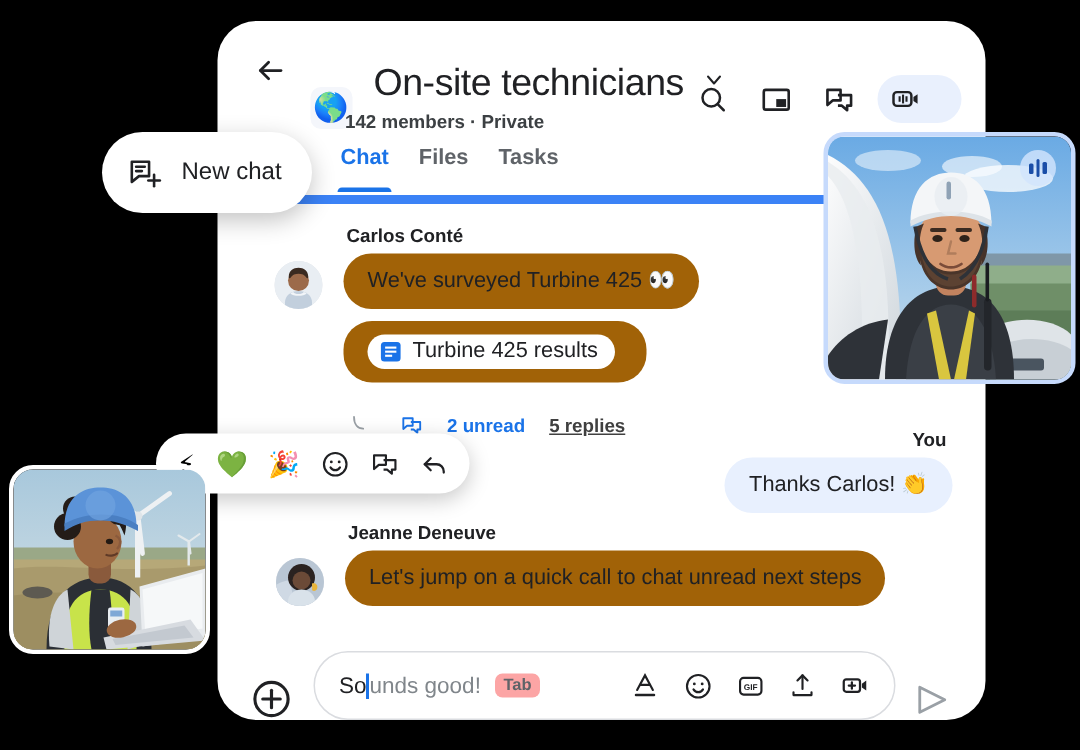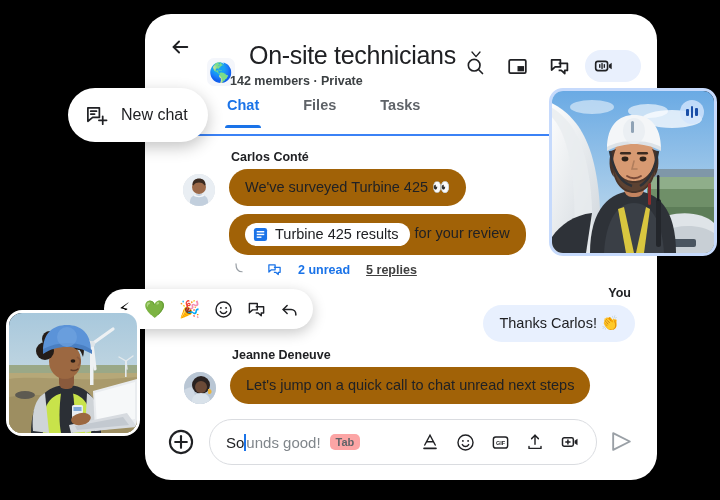--- a/index.html
+++ b/index.html
@@ -56,22 +56,22 @@
   }
   .vc-pill {
     width: 56px; height: 32px; border-radius: 16px;
     background: #e9f0fd; display: flex; align-items: center;
     justify-content: flex-start; padding-left: 7px; cursor: pointer;
   }
 
   
   .tabs {
     position: absolute; left: 0; top: 80px; width: 100%;
-    height: 42px; border-bottom: 2px solid #3b82f6;
-    display: flex; align-items: flex-start; padding-left: 82px; gap: 44px;
+    height: 42px; border-bottom: 6px solid #3b82f6;
+    display: flex; align-items: flex-start; padding-left: 82px; gap: 20px;
   }
   .tab {
     font-size: 14.5px; color: #5f6368; font-weight: 600;
     padding-top: 3px; cursor: pointer; position: relative;
     padding-bottom: 15px;
   }
   .tab.active { color: #1a73e8; }
   .tab.active::after {
     content: ""; position: absolute; left: -2px; right: -2px; bottom: 0;
     height: 3px; border-radius: 3px 3px 0 0; background: #1a73e8;
@@ -94,34 +94,34 @@
     display: inline-block; line-height: 19px; white-space: nowrap;
   }
   .bubble.blue { background: #e8f0fe; }
   .doc-chip {
     display: inline-flex; align-items: center; gap: 7px;
     background: #fff; border-radius: 14px; padding: 2px 11px 2px 8px;
     vertical-align: middle; margin-right: 5px;
   }
   .thread-row {
     display: flex; align-items: center; gap: 16px;
-    font-size: 12.5px; margin-top: 7px; margin-left: 6px;
+    font-size: 12.5px; margin-top: 21px; margin-left: 6px;
     cursor: pointer;
   }
   .unread { color: #1a73e8; font-weight: 700; }
   .replies { color: #404040; font-weight: 600; text-decoration: underline; }
   .you-label {
     font-size: 12.5px; color: #202124; font-weight: 700;
     text-align: right; margin-bottom: 5px; margin-right: 4px;
   }
 
   
   .composer {
     position: absolute; left: 0; right: 0; bottom: 0; height: 76px;
-    display: flex; align-items: center; padding: 0 22px;
+    display: flex; align-items: flex-end; padding: 0 22px;
   }
   .plus-btn { width: 28px; height: 28px; cursor: pointer; flex: none; }
   .input-box {
     flex: 1; height: 46px; margin: 0 12px 0 14px;
     border: 1px solid #dadce0; border-radius: 24px;
     display: flex; align-items: center; padding: 0 16px;
   }
   .typed { font-size: 15px; color: #202124; }
   .caretbar {
     display: inline-block; width: 2px; height: 17px;
@@ -268,21 +268,21 @@
           <span class="doc-chip">
             <span style="display:inline-flex;">
               <svg width="15" height="15" viewBox="0 0 16 16">
                 <rect x="1" y="1" width="14" height="14" rx="2.5" fill="#1a73e8"></rect>
                 <rect x="4" y="4.3" width="8" height="1.5" fill="#fff"></rect>
                 <rect x="4" y="7.2" width="8" height="1.5" fill="#fff"></rect>
                 <rect x="4" y="10.1" width="5" height="1.5" fill="#fff"></rect>
               </svg>
             </span>
             <span>Turbine 425 results</span>
-          </span><span>for your review</span>
+          </span>
         </div>
         
         <div class="thread-row">
           <svg width="16" height="14" viewBox="0 0 18 16" fill="none" stroke="#9aa0a6" stroke-width="1.4">
             <path d="M1 1c0 6 3 9 7 9" stroke-linecap="round"></path>
           </svg>
           <span style="display:inline-flex;">
             <svg width="15" height="15" viewBox="0 0 24 24" fill="none" stroke="#1a73e8" stroke-width="2" stroke-linejoin="round">
               <path d="M3 4.5h10v8H7l-4 3.5z"></path>
               <path d="M11 8.5h10v8h-3v3.5l-4-3.5h-3"></path>

